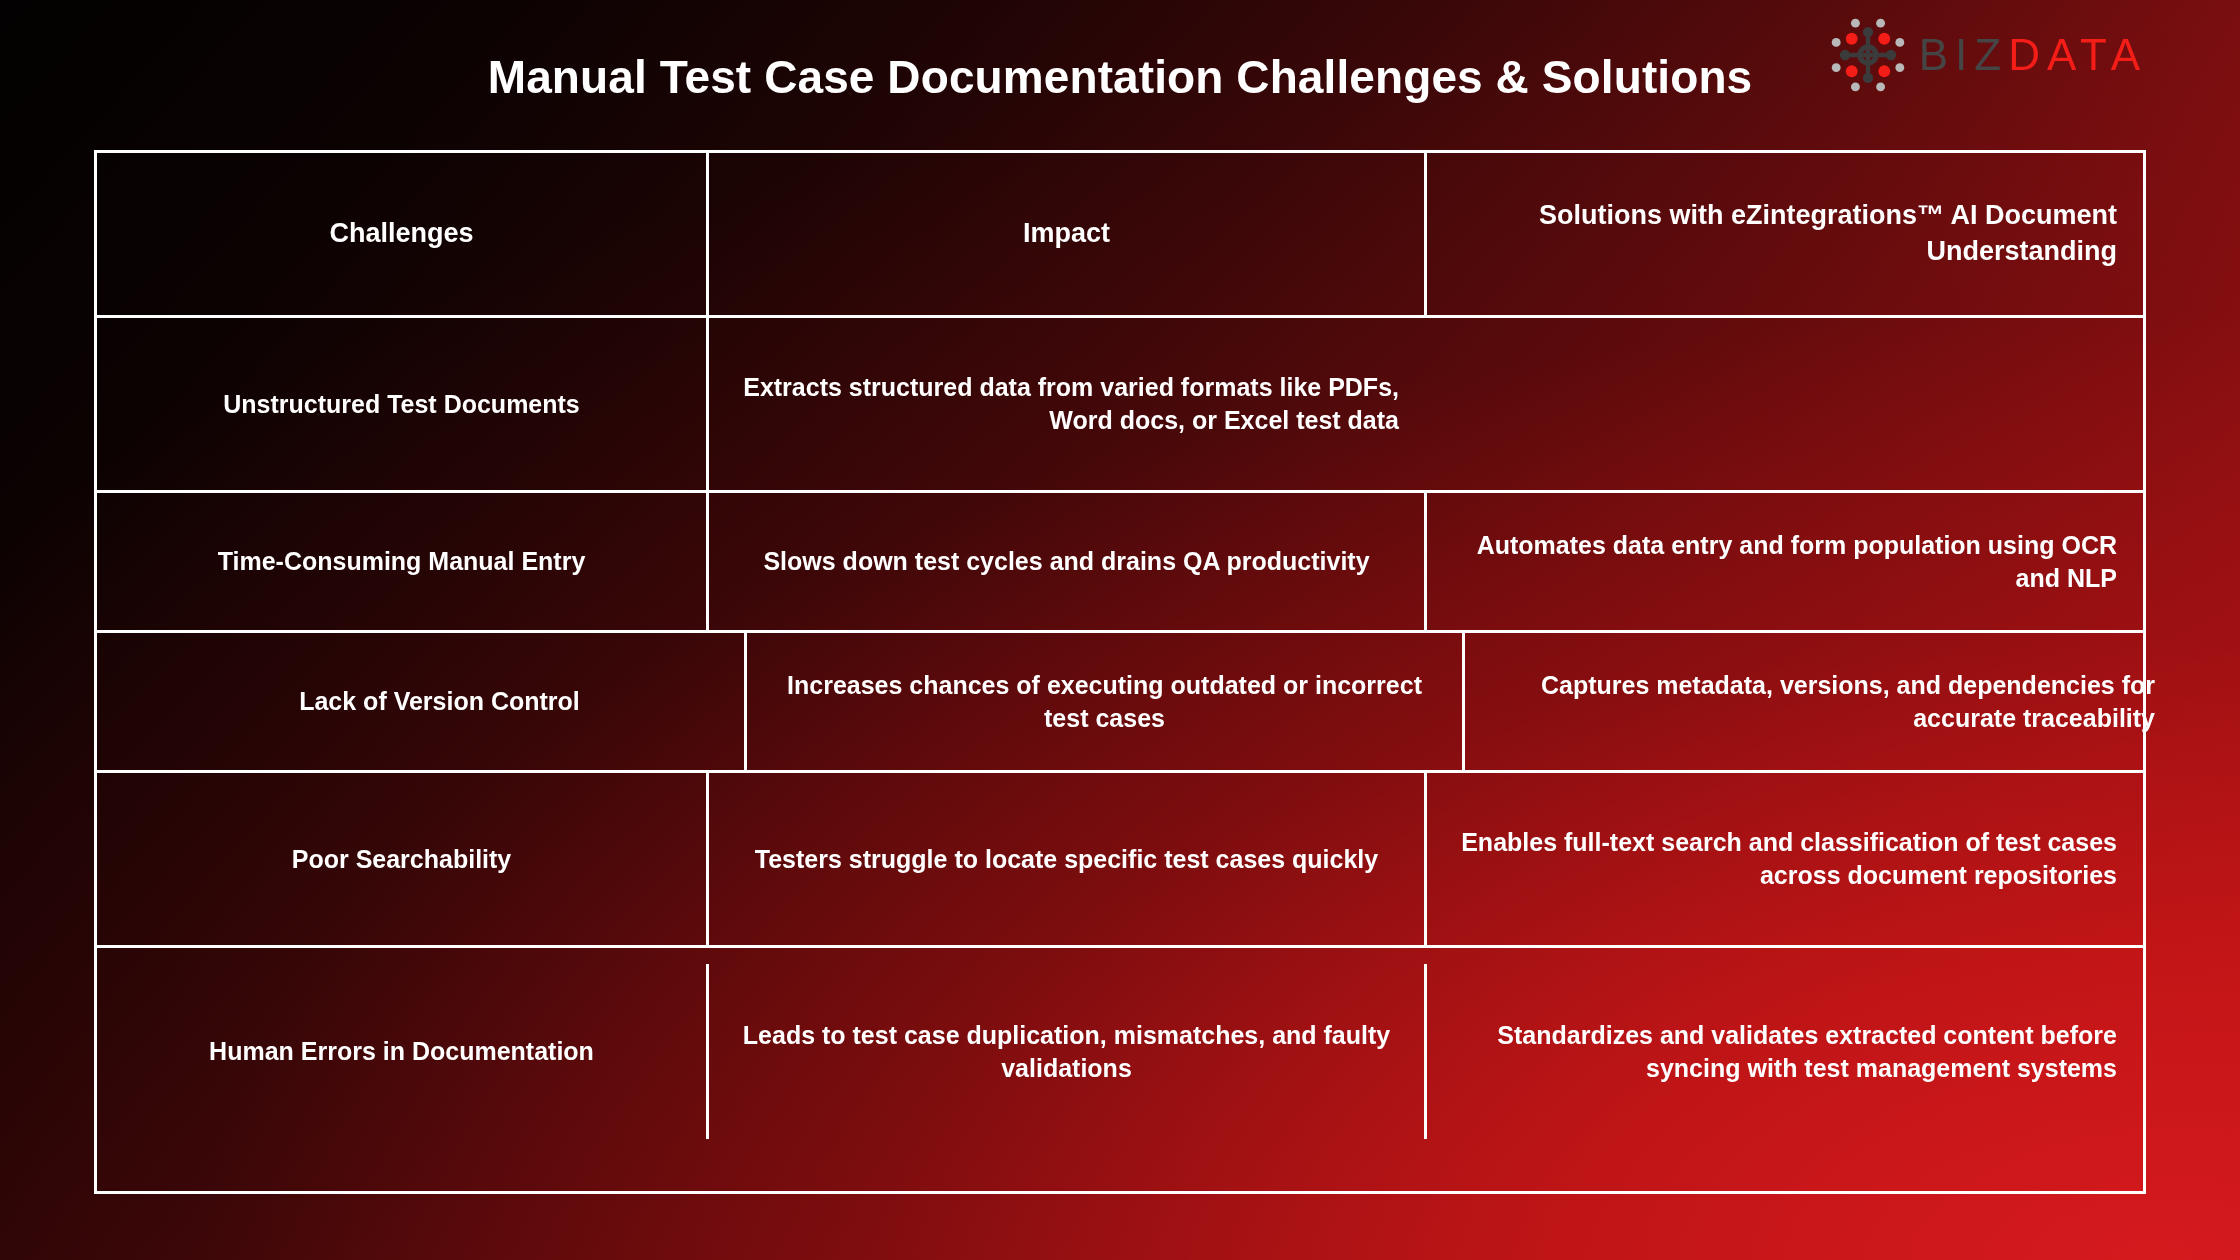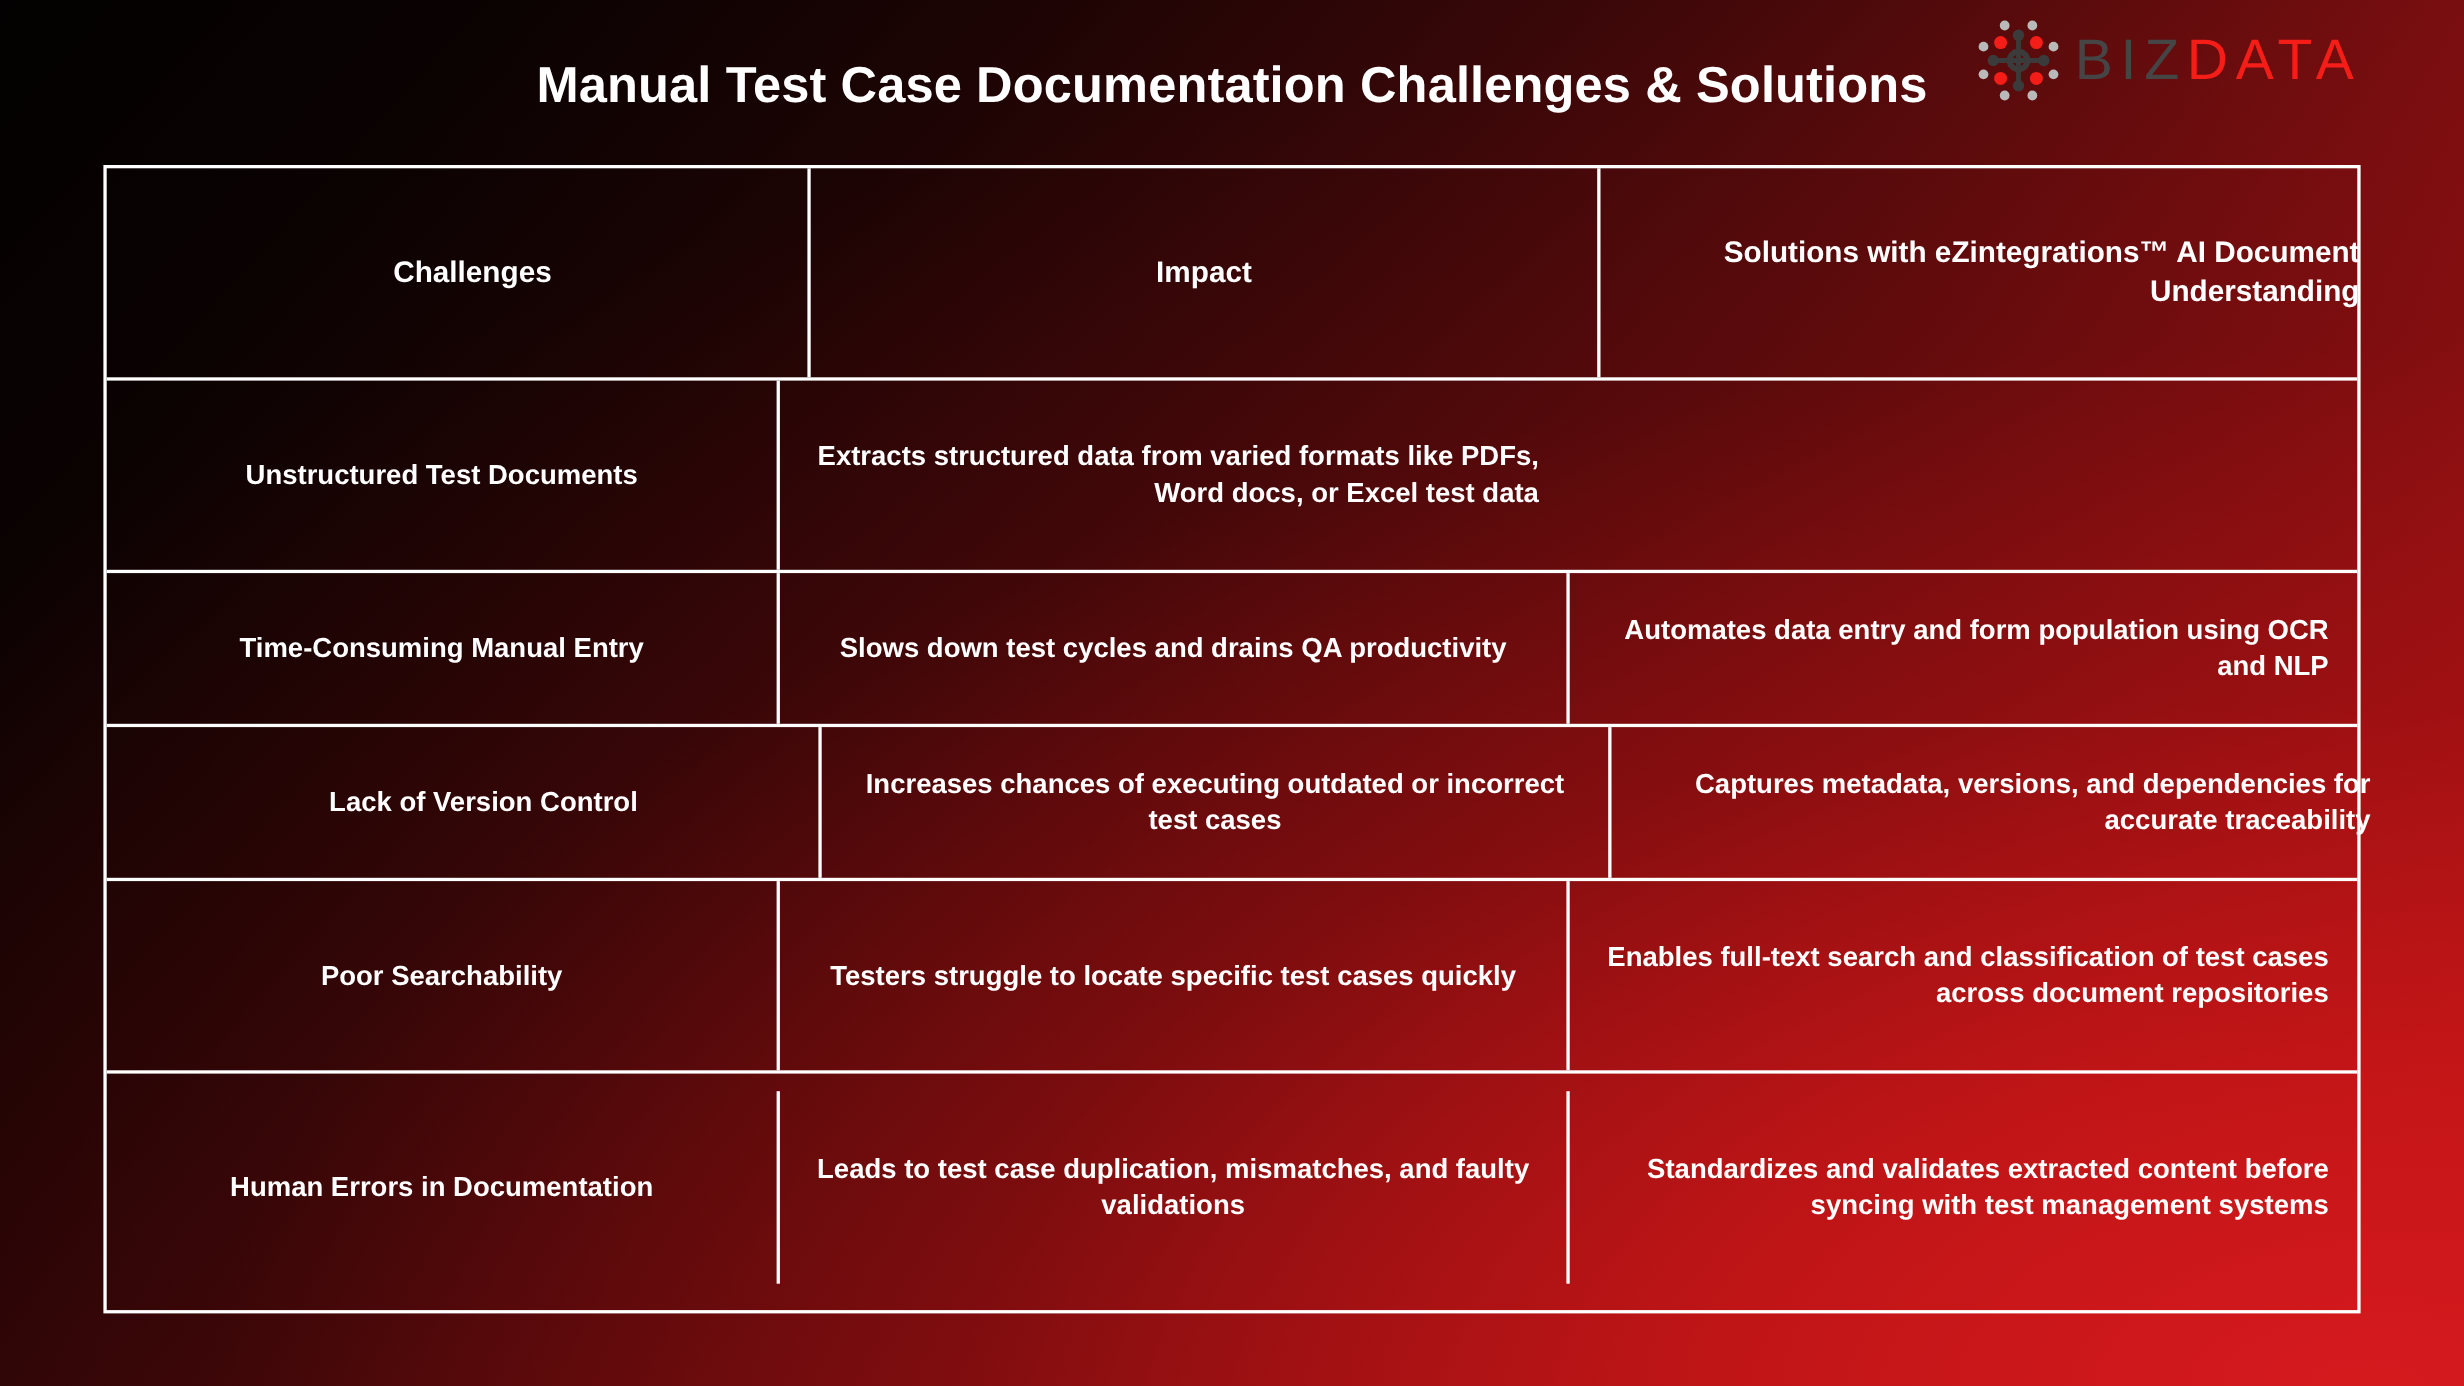--- a/index.html
+++ b/index.html
@@ -47,21 +47,21 @@
     position:absolute;
     top:18px;
     right:34px;
     display:flex;
     align-items:center;
     gap:14px;
     height:74px;
   }
   .logo-mark { width:74px; height:74px; display:block; }
   .logo-text {
-    font-size:52px;
+    font-size:44px;
     letter-spacing:7px;
     font-weight:400;
     line-height:1;
     white-space:nowrap;
   }
   .logo-biz  { color:#454545; }
   .logo-data { color:#f41d17; }
 
   
   .table {
@@ -75,21 +75,21 @@
     flex-direction:column;
   }
 
   .row {
     display:flex;
     width:100%;
     border-bottom:3px solid #ffffff;
   }
   .row:last-child { border-bottom:none;margin-top:16px; }
 
-  .row.header-row { height:193px;padding-left:28px; }
+  .row.header-row { height:165px; }
   .row.r1 { height:175px; }
   .row.r2 { height:140px; }
   .row.r3 { height:140px;padding-left:38px; }
   .row.r4 { height:175px; }
   .row.r5 { height:175px; }
 
   .cell {
     display:flex;
     align-items:center;
     justify-content:center;

